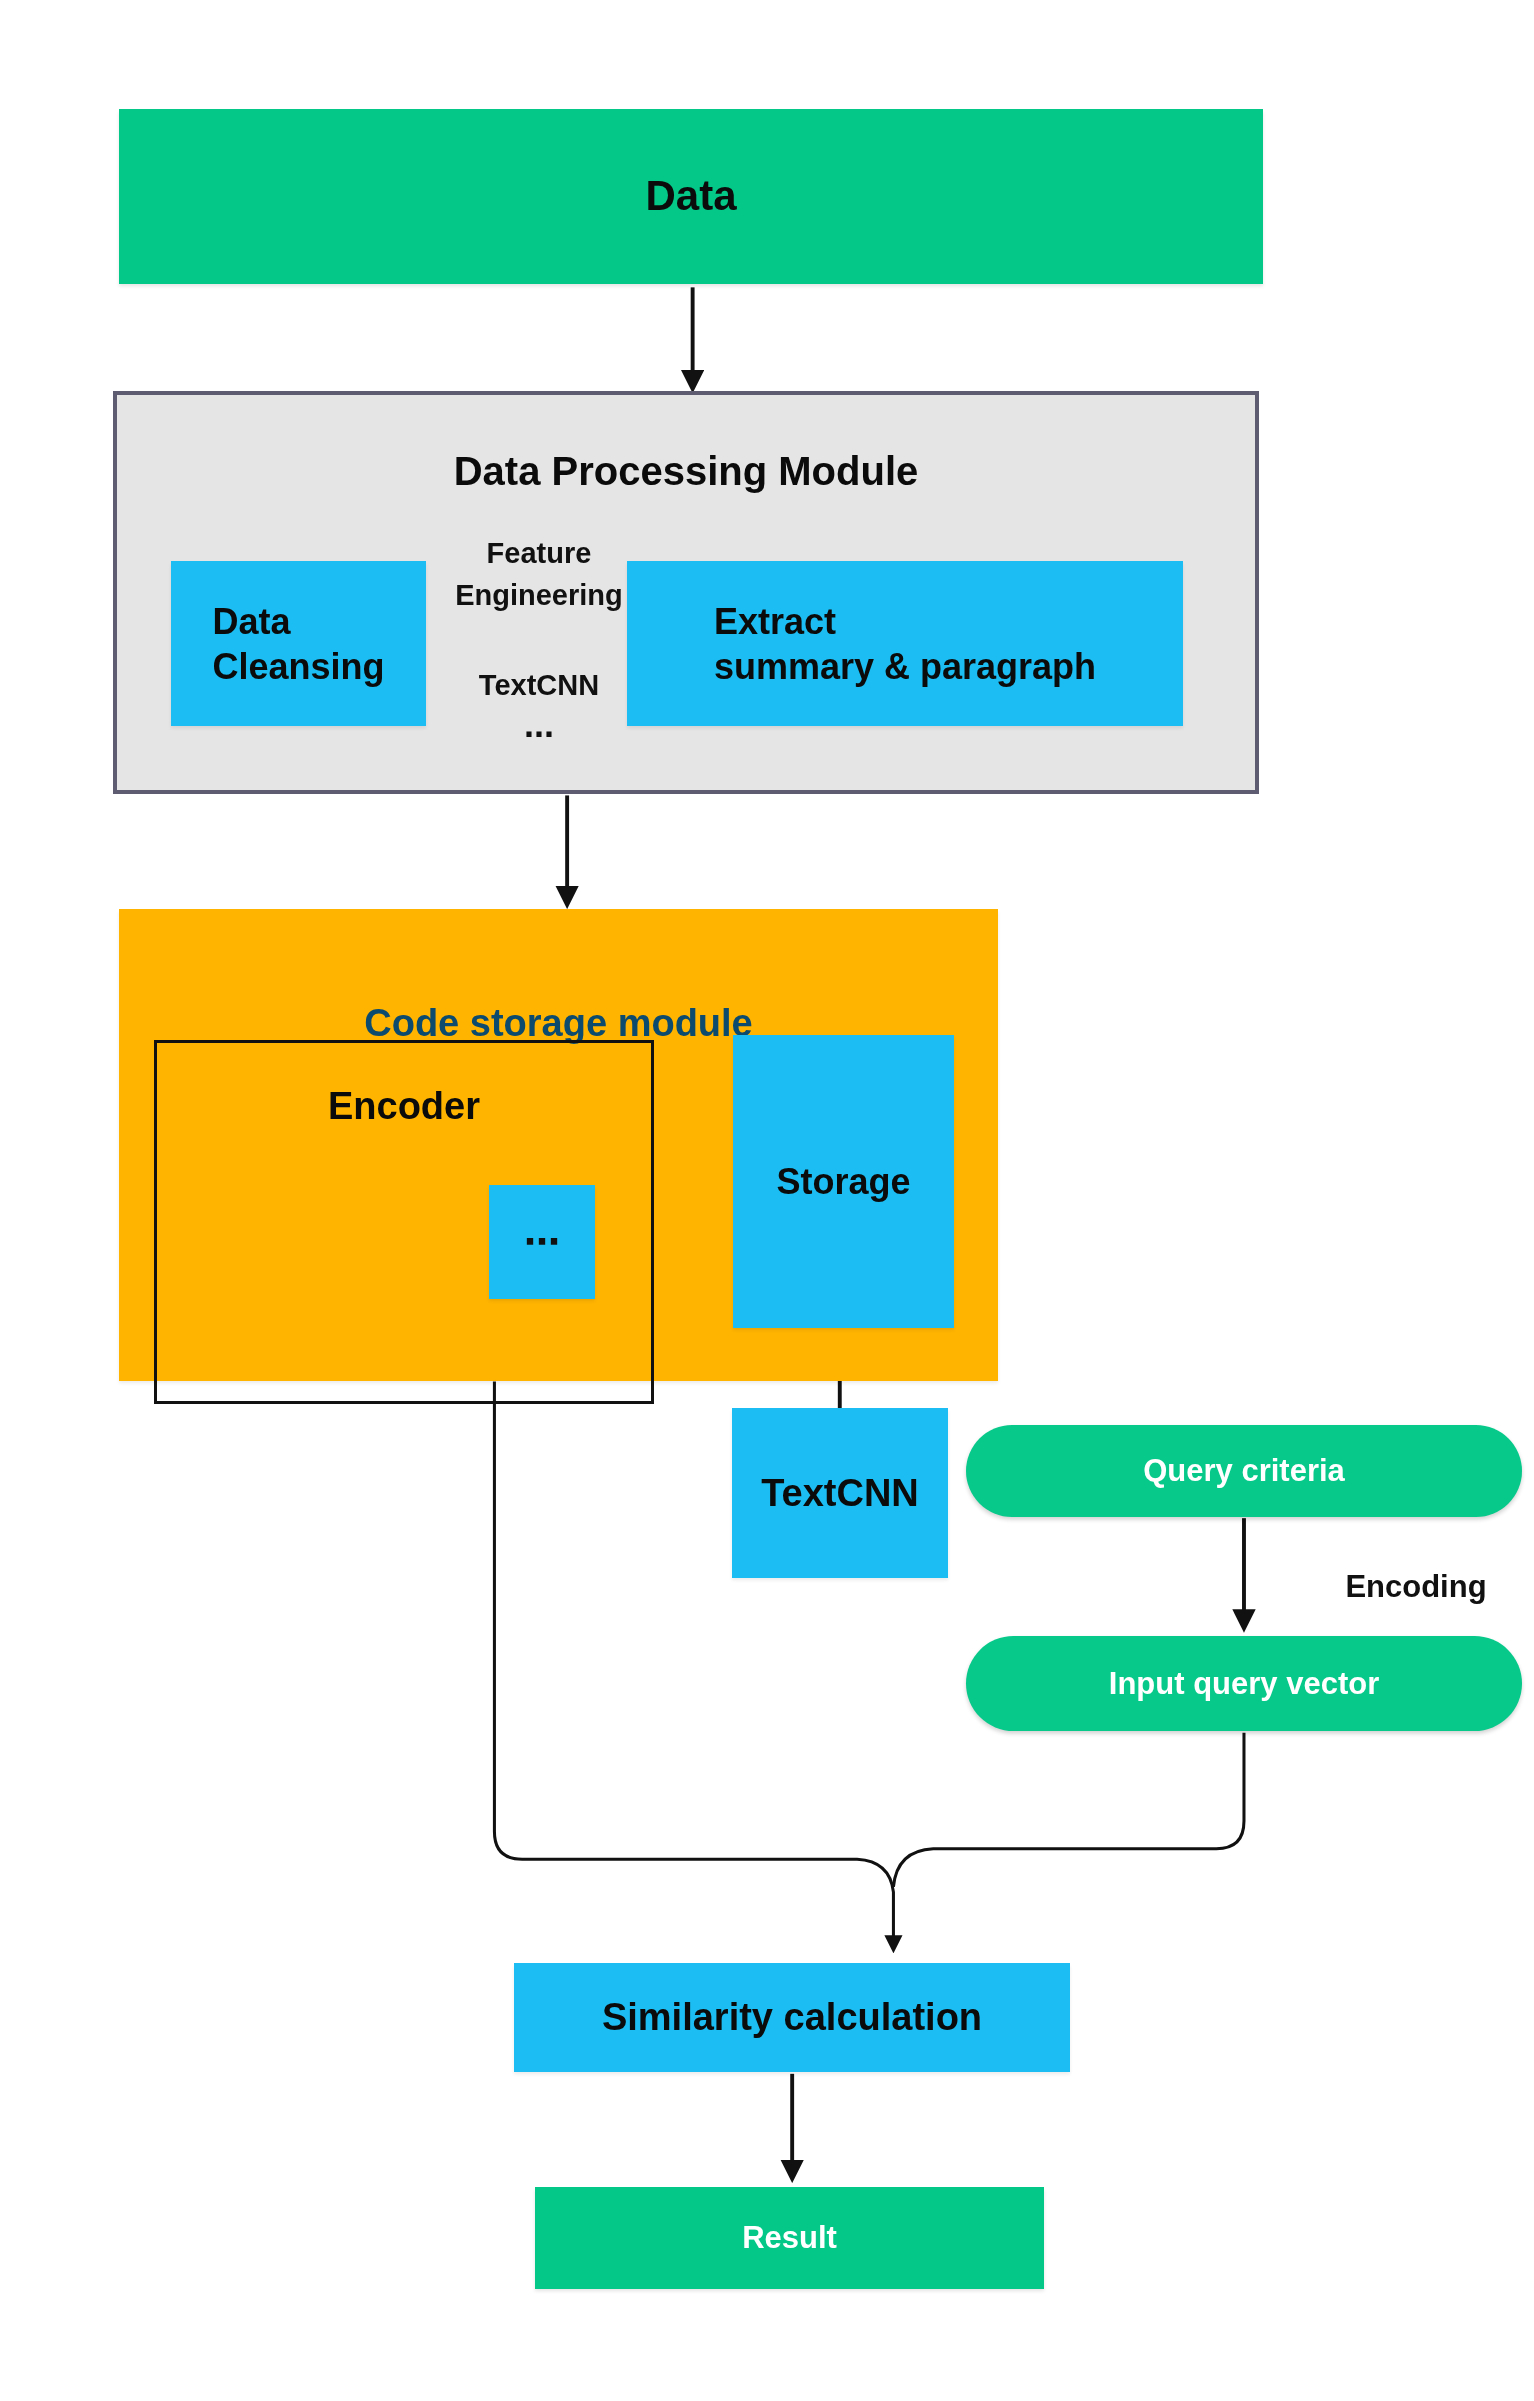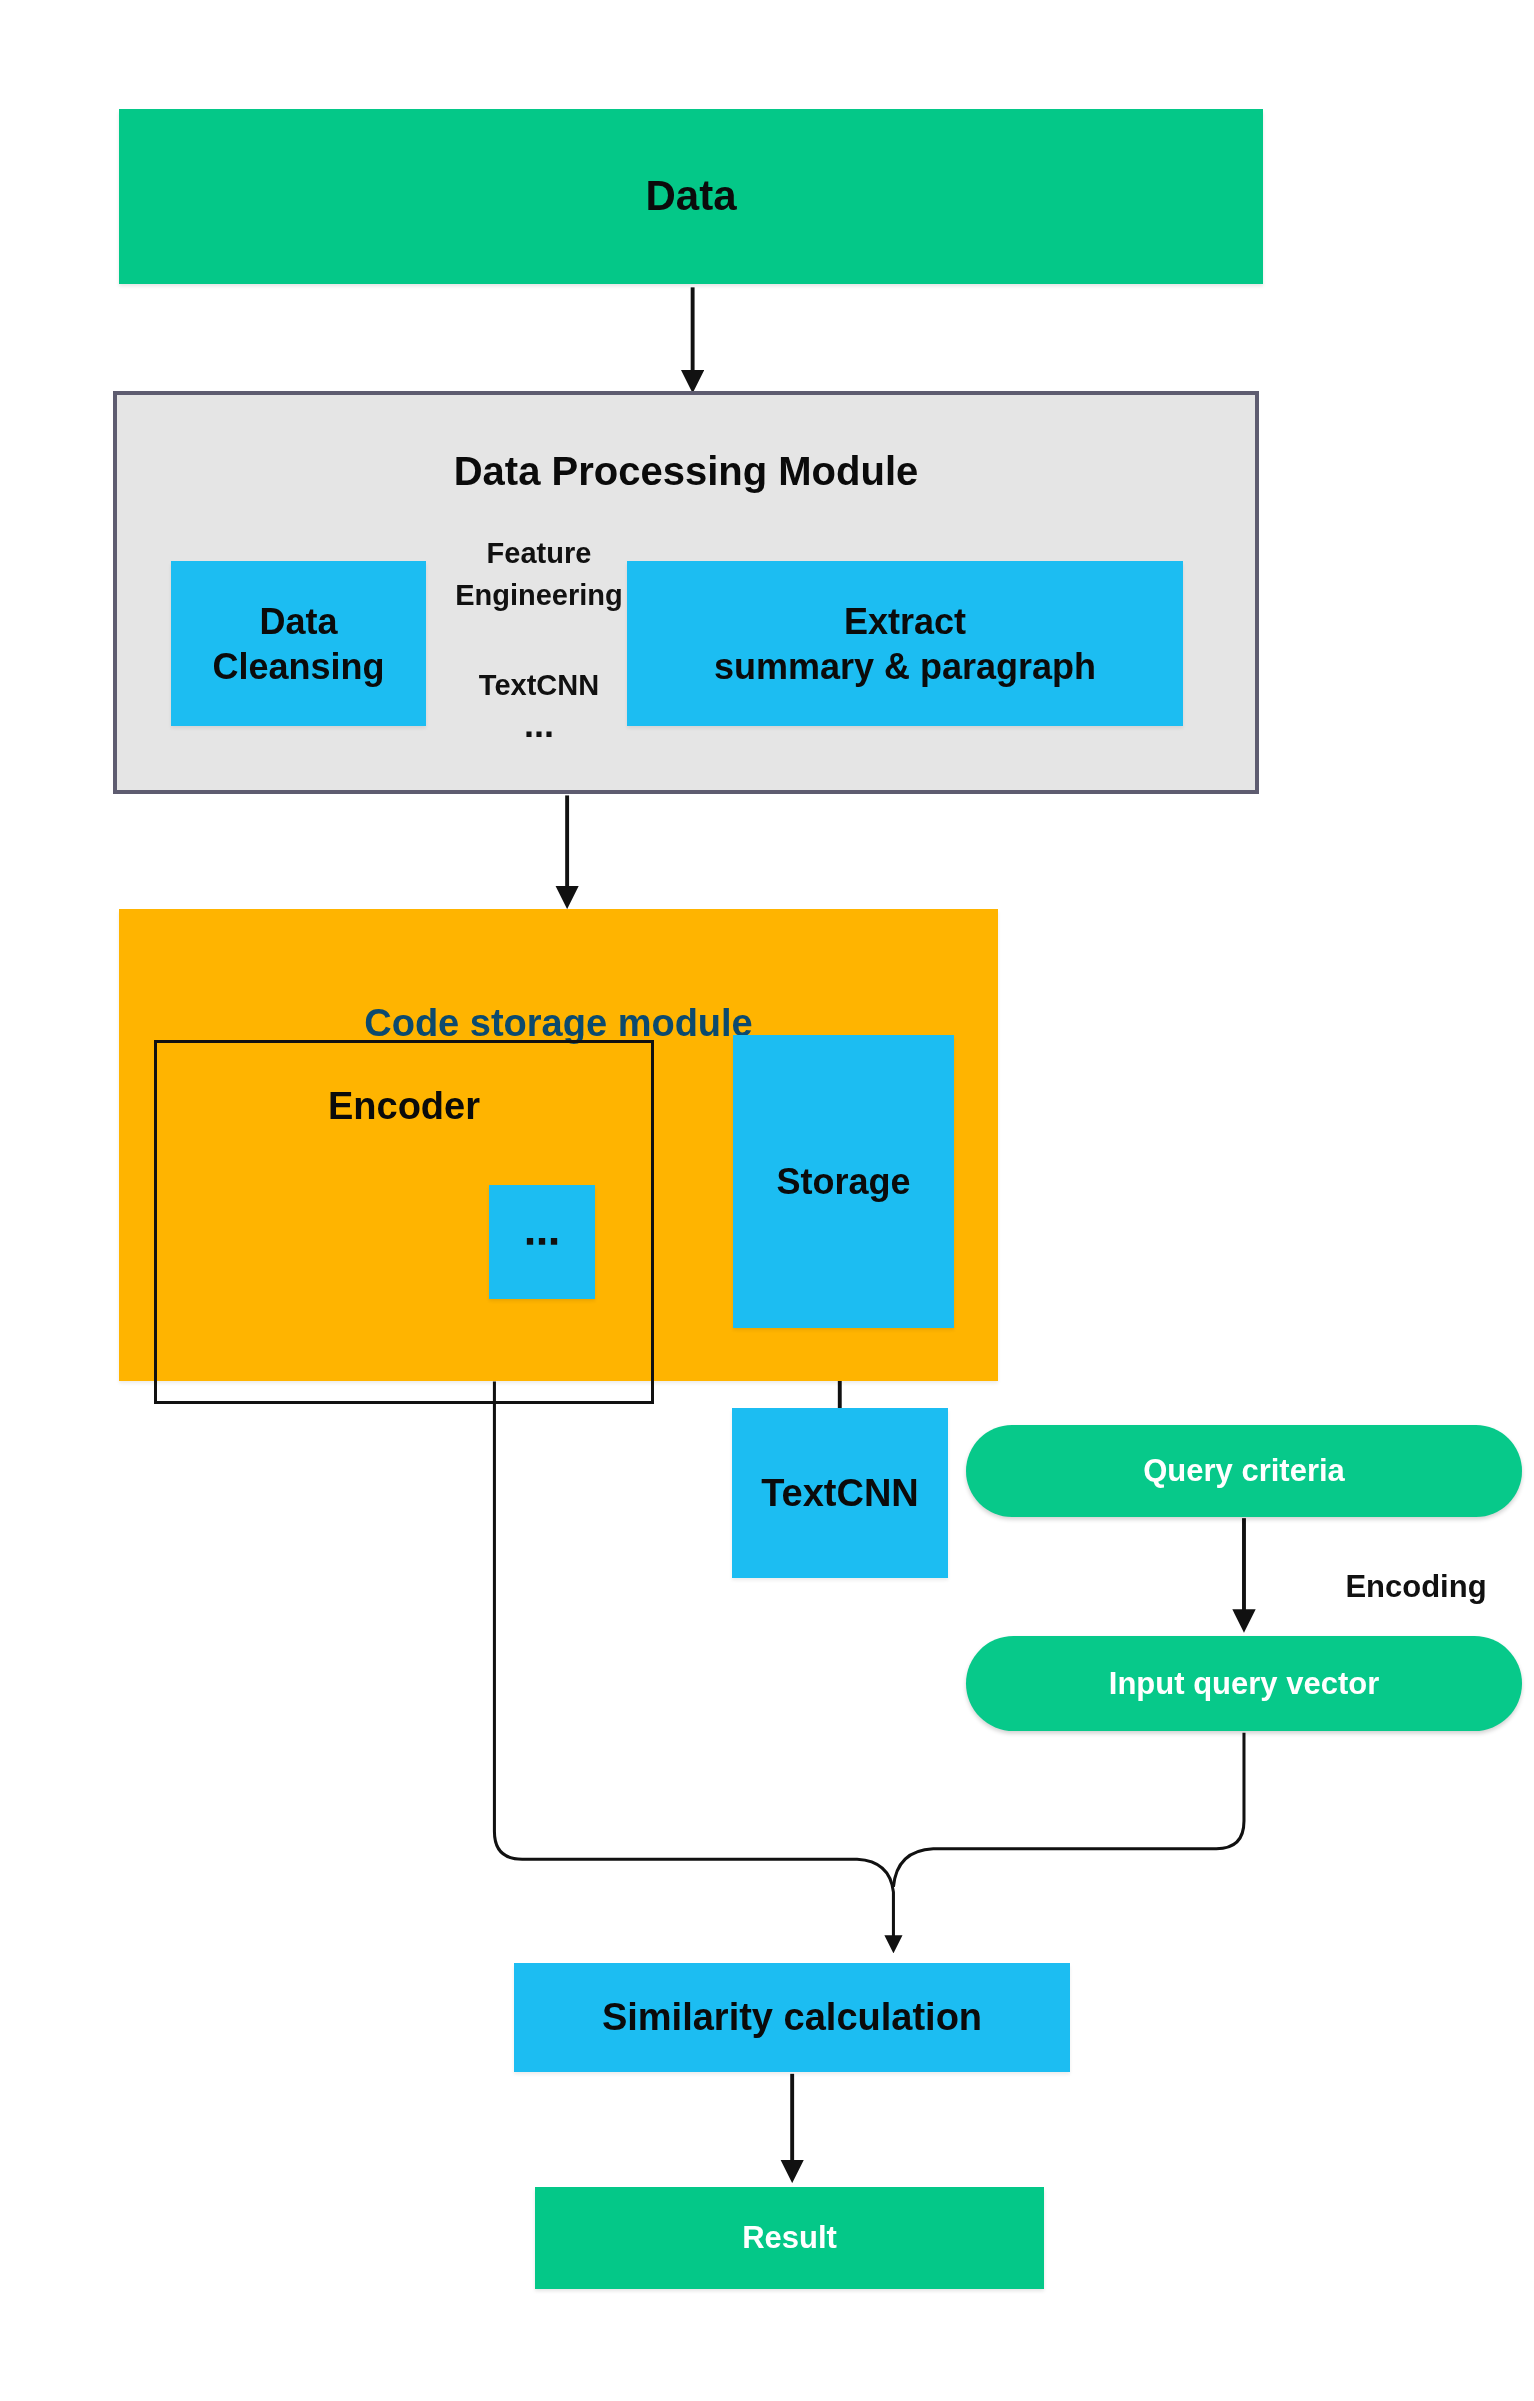--- a/index.html
+++ b/index.html
@@ -8,21 +8,21 @@
     width: 1535px;
     height: 2401px;
     background: #ffffff;
     font-family: "Liberation Sans", "DejaVu Sans", sans-serif;
     overflow: hidden;
   }
   .abs { position: absolute; box-sizing: border-box; }
   .flexc {
     display: flex; flex-direction: column;
     align-items: center; justify-content: center;
-    text-align: center;
+    text-align: left;
   }
   
   .green-box  { background: #04C888; box-shadow: 0 2.6px 3.5px rgba(0,0,0,0.10); }
   .blue-box   { background: #1CBDF2; box-shadow: 0 2.6px 3.5px rgba(0,0,0,0.08); }
   .orange-box { background: #FFB400; box-shadow: 0 2.6px 3.5px rgba(0,0,0,0.08); }
   .pill       { background: #07C98A; border-radius: 48px; box-shadow: 0 2.6px 4.3px rgba(0,0,0,0.18); }
   .outline-gray  { background: #e5e5e5; border: 4.3px solid #5E5C70; }
   .outline-black { background: transparent; border: 3.5px solid #111111; }
 
   

